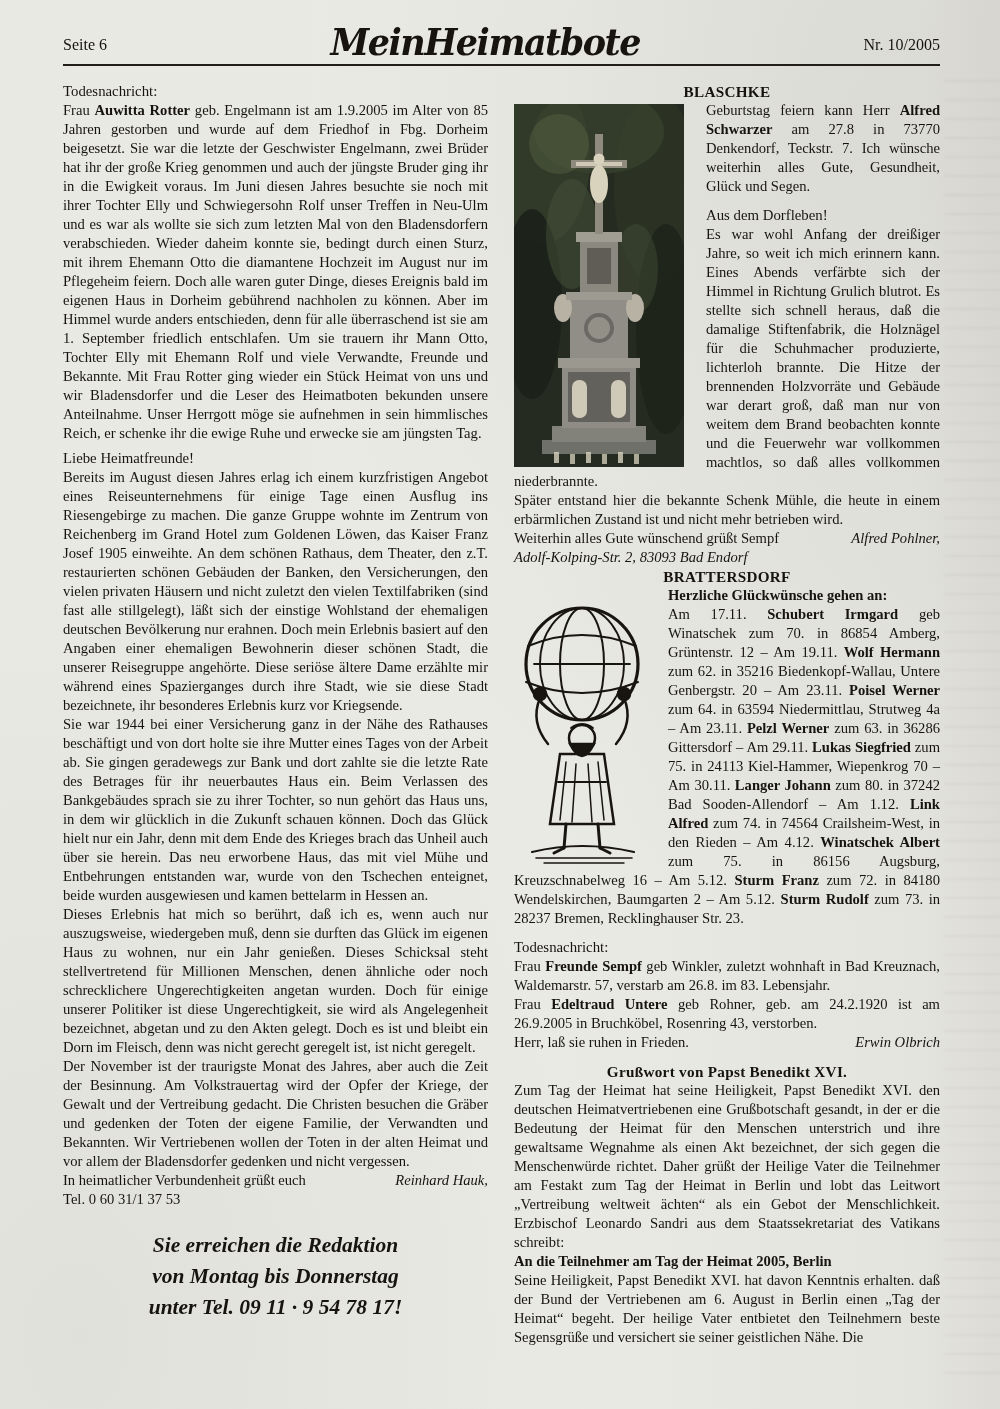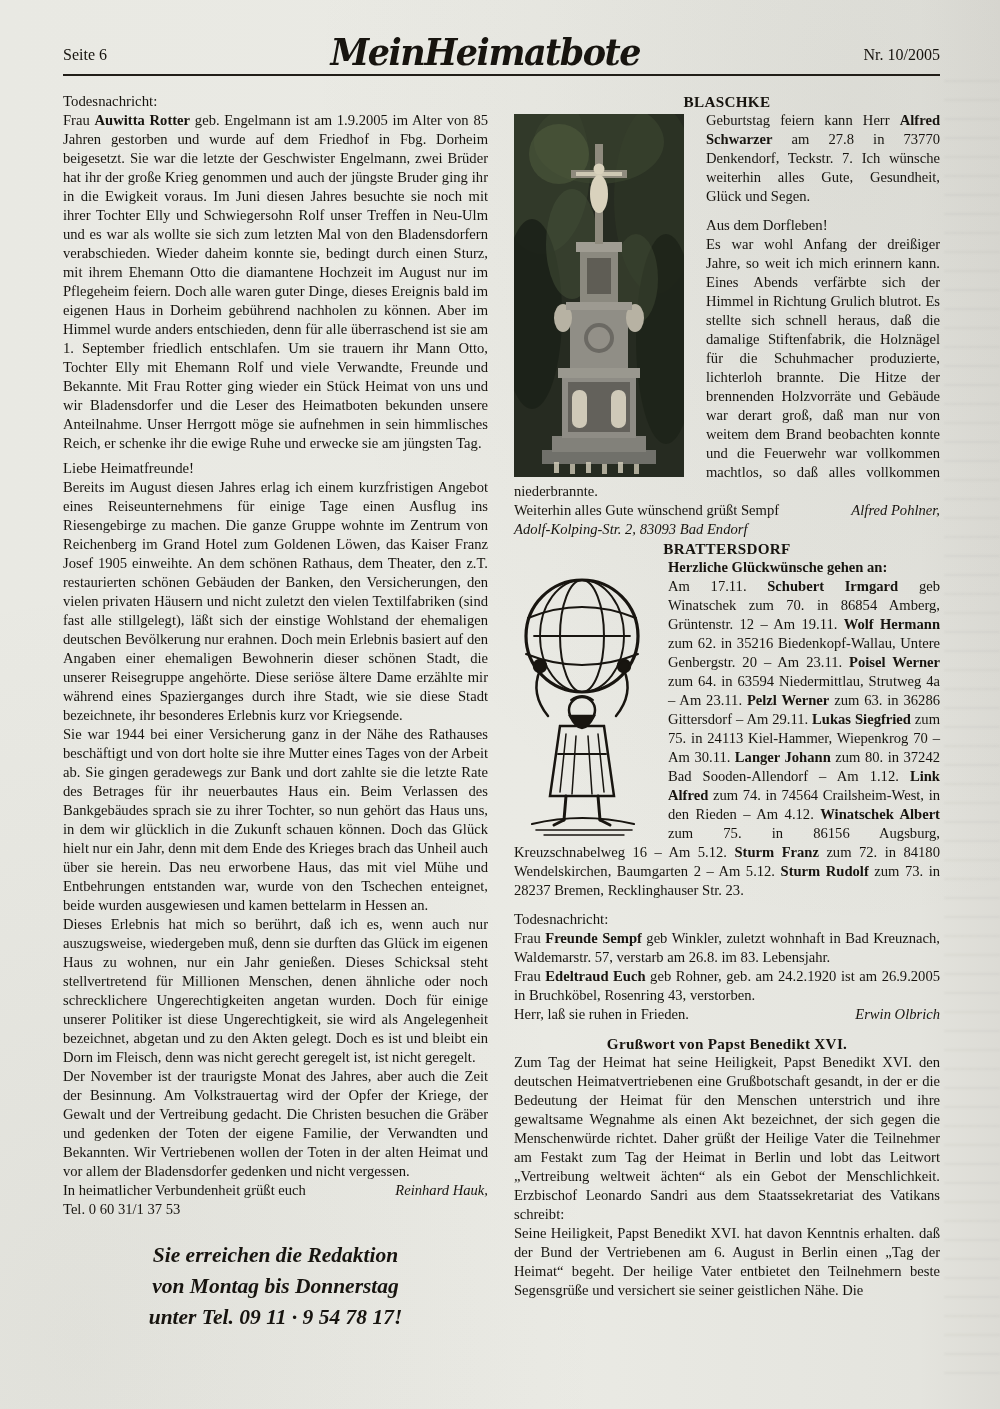--- a/index.html
+++ b/index.html
@@ -11,21 +11,21 @@
     background:
       radial-gradient(ellipse at 85% 8%, rgba(110,110,100,0.08), transparent 45%),
       radial-gradient(ellipse at 8% 95%, rgba(110,110,100,0.07), transparent 40%),
       linear-gradient(90deg, #e9e9e3 0%, #eaeae4 55%, #e4e4de 92%, #dcdbd5 100%);
   }
   .bleed {
     position:absolute; right:0; top:80px; width:56px; height:1300px; opacity:.45;
     background:repeating-linear-gradient(180deg, rgba(95,95,88,.12) 0 2px, transparent 2px 19px);
     filter:blur(1px); pointer-events:none;
   }
-  .content { position:absolute; left:63px; top:34px; width:877px; }
+  .content { position:absolute; left:63px; top:24px; width:877px; }
   .header { display:flex; align-items:flex-end; justify-content:space-between;
     border-bottom:2.5px solid #211e18; padding-bottom:5px; }
   .meta { font-size:16px; padding-bottom:5px; }
   .masthead { font-family:"DejaVu Serif", serif; font-size:35px; font-weight:bold;
     font-style:italic; letter-spacing:-1.5px; line-height:1; transform:scaleY(1.05); }
   .cols { display:flex; gap:26px; margin-top:16px; }
   .col-left { width:425px; }
   .col-right { width:426px; }
   .body { font-size:14.6px; line-height:19px; text-align:justify; }
   .h { font-size:14.8px; font-weight:normal; line-height:19px; }
@@ -120,20 +120,21 @@
               <rect x="56" y="350" width="5" height="10" fill="#c5bfad" opacity="0.85"></rect>
               <rect x="72" y="348" width="5" height="11" fill="#cfc9b6" opacity="0.85"></rect>
               <rect x="88" y="350" width="5" height="10" fill="#c5bfad" opacity="0.85"></rect>
               <rect x="104" y="348" width="5" height="11" fill="#cfc9b6" opacity="0.85"></rect>
               <rect x="120" y="350" width="5" height="10" fill="#c5bfad" opacity="0.85"></rect>
             </svg>
           </div>
           <div class="body"><span>Geburtstag feiern kann Herr </span><span class="b">Alfred Schwarzer</span><span> am 27.8 in 73770 Denkendorf, Teckstr. 7. Ich wünsche weiterhin alles Gute, Gesundheit, Glück und Segen.</span></div>
           <div class="h mt10">Aus dem Dorfleben!</div>
           <div class="body">Es war wohl Anfang der dreißiger Jahre, so weit ich mich erinnern kann. Eines Abends verfärbte sich der Himmel in Richtung Grulich blutrot. Es stellte sich schnell heraus, daß die damalige Stiftenfabrik, die Holznägel für die Schuhmacher produzierte, lichterloh brannte. Die Hitze der brennenden Holzvorräte und Gebäude war derart groß, daß man nur von weitem dem Brand beobachten konnte und die Feuerwehr war vollkommen machtlos, so daß alles vollkommen niederbrannte.</div>
+          <div class="body clear">Später entstand hier die bekannte Schenk Mühle, die heute in einem erbärmlichen Zustand ist und nicht mehr betrieben wird.</div>
           <div class="row">
             <span>Weiterhin alles Gute wünschend grüßt Sempf</span>
             <span class="i">Alfred Pohlner,</span>
           </div>
           <div class="right-align i">Adolf-Kolping-Str. 2, 83093 Bad Endorf</div>
         </div>
 
         <div class="section-heading mt16">BRATTERSDORF</div>
         <div>
           <div class="woodcut">
@@ -162,26 +163,27 @@
                 <path d="M30 273 H110" stroke-width="1.4"></path>
               </g>
             </svg>
           </div>
           <div class="body b">Herzliche Glückwünsche gehen an:</div>
           <div class="body"><span>Am 17.11. </span><span class="b">Schubert Irmgard</span><span> geb Winatschek zum 70. in 86854 Amberg, Grüntenstr. 12 – Am 19.11. </span><span class="b">Wolf Hermann</span><span> zum 62. in 35216 Biedenkopf-Wallau, Untere Genbergstr. 20 – Am 23.11. </span><span class="b">Poisel Werner</span><span> zum 64. in 63594 Niedermittlau, Strutweg 4a – Am 23.11. </span><span class="b">Pelzl Werner</span><span> zum 63. in 36286 Gittersdorf – Am 29.11. </span><span class="b">Lukas Siegfried</span><span> zum 75. in 24113 Kiel-Hammer, Wiepenkrog 70 – Am 30.11. </span><span class="b">Langer Johann</span><span> zum 80. in 37242 Bad Sooden-Allendorf – Am 1.12. </span><span class="b">Link Alfred</span><span> zum 74. in 74564 Crailsheim-West, in den Rieden – Am 4.12. </span><span class="b">Winatschek Albert</span><span> zum 75. in 86156 Augsburg, Kreuzschnabelweg 16 – Am 5.12. </span><span class="b">Sturm Franz</span><span> zum 72. in 84180 Wendelskirchen, Baumgarten 2 – Am 5.12. </span><span class="b">Sturm Rudolf</span><span> zum 73. in 28237 Bremen, Recklinghauser Str. 23.</span></div>
         </div>
 
         <div class="h clear mt10">Todesnachricht:</div>
         <div class="body"><span>Frau </span><span class="b">Freunde Sempf</span><span> geb Winkler, zuletzt wohnhaft in Bad Kreuznach, Waldemarstr. 57, verstarb am 26.8. im 83. Lebensjahr.</span></div>
-        <div class="body"><span>Frau </span><span class="b">Edeltraud Euch</span><span> geb Rohner, geb. am 24.2.1920 ist am 26.9.2005 in Bruchköbel, Rosenring 43, verstorben.</span></div>
+        <div class="body"><span>Frau </span><span class="b">Edeltraud Untere</span><span> geb Rohner, geb. am 24.2.1920 ist am 26.9.2005 in Bruchköbel, Rosenring 43, verstorben.</span></div>
         <div class="row">
           <span>Herr, laß sie ruhen in Frieden.</span>
           <span class="i">Erwin Olbrich</span>
         </div>
 
         <div class="section-heading mt10">Grußwort von Papst Benedikt XVI.</div>
         <div class="body">Zum Tag der Heimat hat seine Heiligkeit, Papst Benedikt XVI. den deutschen Heimatvertriebenen eine Grußbotschaft gesandt, in der er die Bedeutung der Heimat für den Menschen unterstrich und ihre gewaltsame Wegnahme als einen Akt bezeichnet, der sich gegen die Menschenwürde richtet. Daher grüßt der Heilige Vater die Teilnehmer am Festakt zum Tag der Heimat in Berlin und lobt das Leitwort „Vertreibung weltweit ächten“ als ein Gebot der Menschlichkeit. Erzbischof Leonardo Sandri aus dem Staatssekretariat des Vatikans schreibt:</div>
+        <div class="body b">An die Teilnehmer am Tag der Heimat 2005, Berlin</div>
         <div class="body">Seine Heiligkeit, Papst Benedikt XVI. hat davon Kenntnis erhalten. daß der Bund der Vertriebenen am 6. August in Berlin einen „Tag der Heimat“ begeht. Der heilige Vater entbietet den Teilnehmern beste Segensgrüße und versichert sie seiner geistlichen Nähe. Die</div>
       </div>
 
     </div>
   </div>
 </div>
 
 </body></html>

